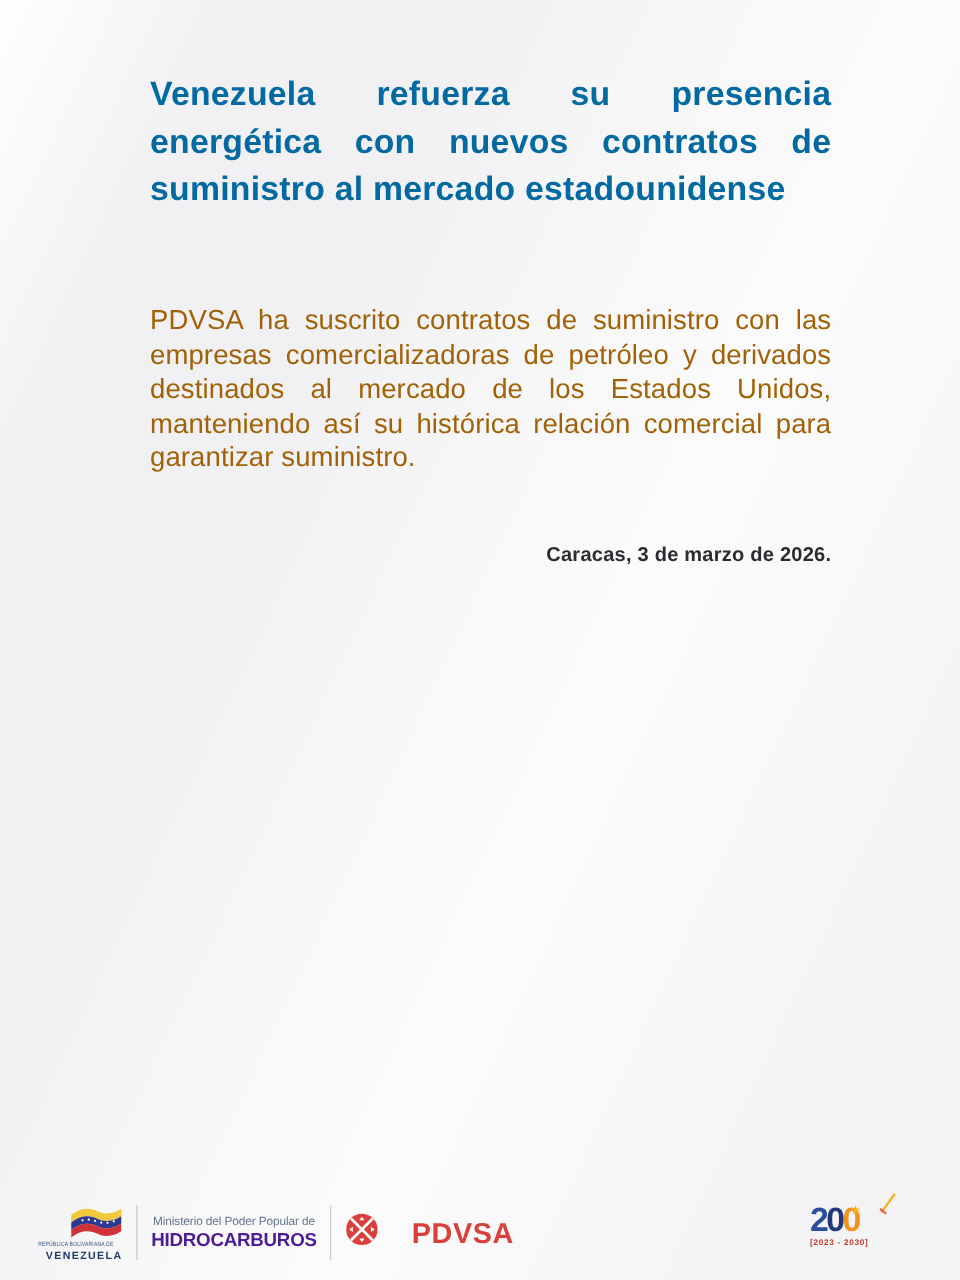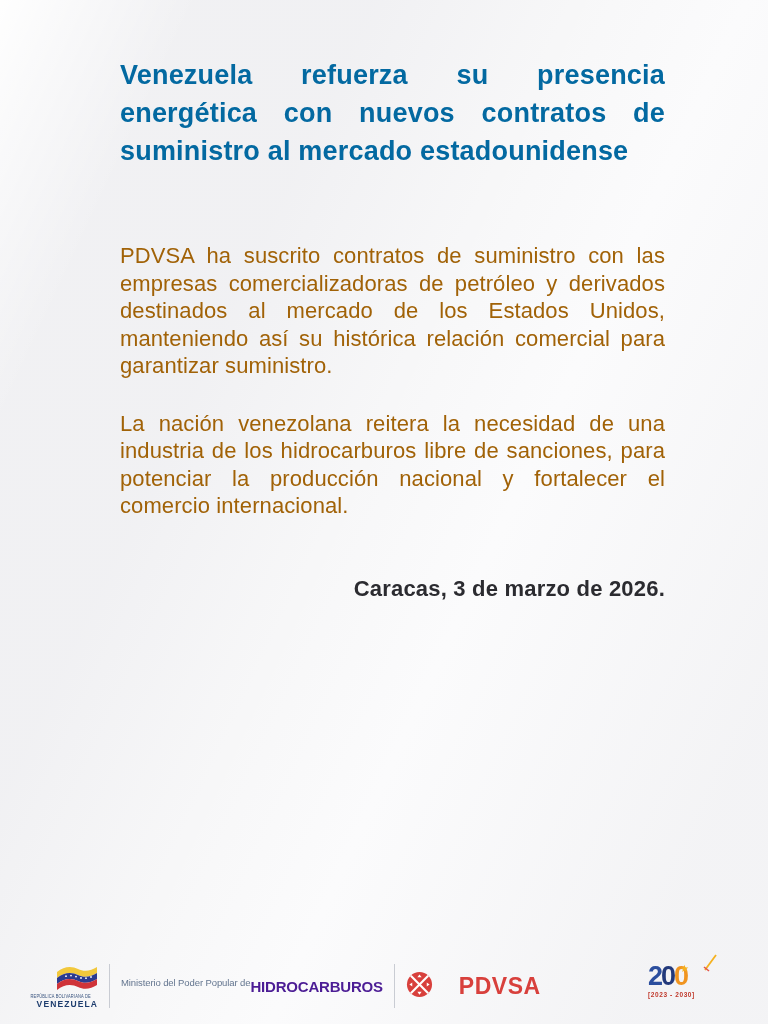--- a/index.html
+++ b/index.html
@@ -46,21 +46,21 @@
     line-height: 27.5px;
     color: #a16207;
     text-align: justify;
     text-justify: inter-word;
     margin-bottom: 30px;
     letter-spacing: 0.1px;
   }
 
   .doc-dateline {
     margin-top: 56px;
-    font-size: 22px;
+    font-size: 16px;
     font-weight: 700;
     color: #2b2b30;
     text-align: right;
     letter-spacing: 0.2px;
   }
 
   
   .footer {
     position: absolute;
     left: 0; right: 0; top: 948px; height: 76px;
@@ -86,21 +86,21 @@
     letter-spacing: 1.1px;
     white-space: nowrap;
   }
 
   .footer-divider {
     width: 1px; height: 44px;
     background: #c9ccd3;
     margin: 0 11px;
   }
 
-  .ministry-block { display: flex; flex-direction: row; justify-content: center; }
+  .ministry-block { display: flex; flex-direction: column; justify-content: center; align-items: center; }
   .ministry-prefix {
     font-size: 9.5px;
     color: #63758f;
     letter-spacing: -0.1px;
     white-space: nowrap;
   }
   .ministry-name {
     font-size: 15px;
     font-weight: 700;
     color: #4c1d95;
@@ -155,21 +155,20 @@
     letter-spacing: 0.6px;
     white-space: nowrap;
   }
 </style>
 </head>
 <body>
 
 <main class="content">
   <h1 class="doc-title">Venezuela refuerza su presencia energética con nuevos contratos de suministro al mercado estadounidense</h1>
   <p class="doc-paragraph">PDVSA ha suscrito contratos de suministro con las empresas comercializadoras de petróleo y derivados destinados al mercado de los Estados Unidos, manteniendo así su histórica relación comercial para garantizar suministro.</p>
-  <p class="doc-paragraph">La nación venezolana reitera la necesidad de una industria de los hidrocarburos libre de sanciones, para potenciar la producción nacional y fortalecer el comercio internacional.</p>
   <p class="doc-dateline">Caracas, 3 de marzo de 2026.</p>
 </main>
 
 <footer class="footer">
 
   <div class="flag-block">
     <span>
       <svg width="42" height="28" viewBox="0 0 42 28" aria-hidden="true">
         <path d="M1,9 C8,3 16,3 22,6 C28,9 35,8 41,4 L41,10 C35,14 28,15 22,12 C16,9 8,9 1,15 Z" fill="#f2c83c"></path>
         <path d="M1,15 C8,9 16,9 22,12 C28,15 35,14 41,10 L41,16 C35,20 28,21 22,18 C16,15 8,15 1,21 Z" fill="#2b3a8f"></path>

